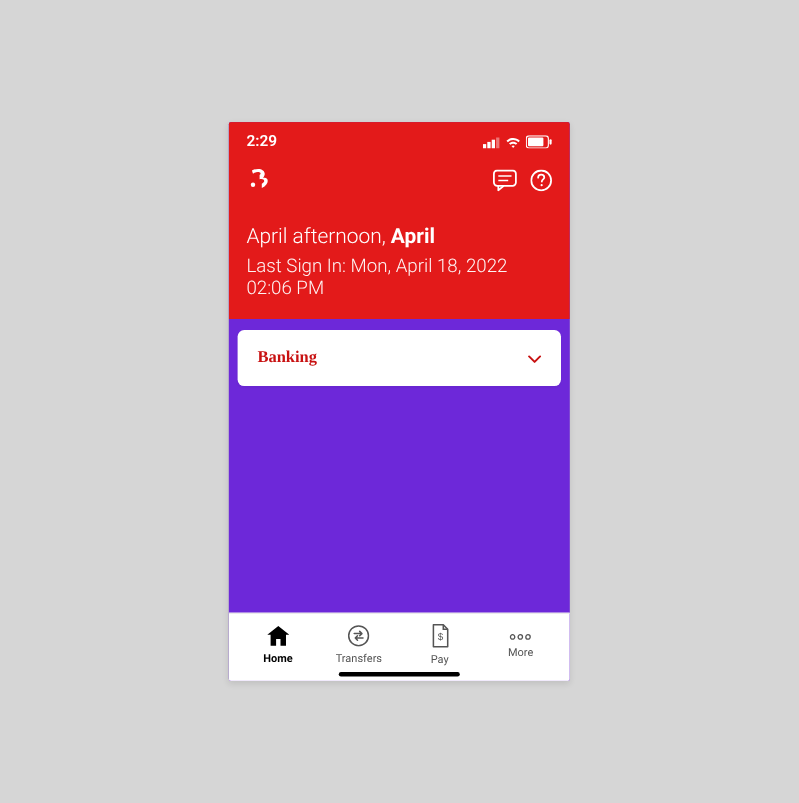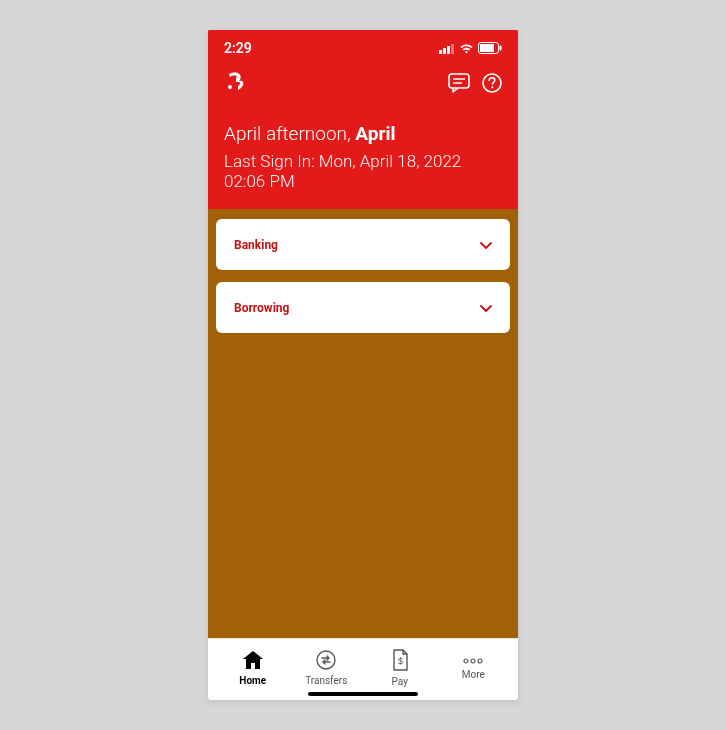--- a/index.html
+++ b/index.html
@@ -7,22 +7,22 @@
     background: #d6d6d6;
     font-family: -apple-system, BlinkMacSystemFont, "Segoe UI", Roboto, Arial, sans-serif;
     width: 726px;
     height: 730px;
     display: flex;
     align-items: center;
     justify-content: center;
   }
   .phone {
     width: 310px;
-    height: 670px;
-    background: #a16207;
+    height: 508px;
+    background: #6d28d9;
     border-radius: 2px;
     overflow: hidden;
     position: relative;
     display: flex;
     flex-direction: column;
     box-shadow: 0 2px 6px rgba(0,0,0,0.1);
   }
   .header {
     background: #e31a1a;
     color: #fff;
@@ -69,21 +69,22 @@
     display: flex;
     align-items: center;
     justify-content: space-between;
     margin-bottom: 12px;
     box-shadow: 0 1px 2px rgba(0,0,0,0.04);
     cursor: pointer;
   }
   .card-title {
     color: #c81212;
     font-weight: 700;
-    font-size: 12px;
+    font-size: 15px;
+    font-family: Liberation Serif, serif;
   }
   .tabbar {
     height: 62px;
     background: #fff;
     border-top: 1px solid #e7e7e7;
     display: flex;
     align-items: center;
     justify-content: space-around;
     padding: 6px 8px 10px 8px;
     position: relative;
@@ -177,28 +178,20 @@
 
   <div class="content">
     <div class="card">
       <span class="card-title">Banking</span>
       <span>
         <svg width="12" height="8" viewBox="0 0 12 8">
             <path d="M1 1 L6 6 L11 1" fill="none" stroke="#c81212" stroke-width="1.8" stroke-linecap="round" stroke-linejoin="round"></path>
           </svg>
       </span>
     </div>
-    <div class="card">
-      <span class="card-title">Borrowing</span>
-      <span>
-        <svg width="12" height="8" viewBox="0 0 12 8">
-            <path d="M1 1 L6 6 L11 1" fill="none" stroke="#c81212" stroke-width="1.8" stroke-linecap="round" stroke-linejoin="round"></path>
-          </svg>
-      </span>
-    </div>
   </div>
 
   <div class="tabbar">
     <div class="tab active">
       <span>
         <svg width="22" height="20" viewBox="0 0 22 20">
             <path d="M11 1 L21 9 L18 9 L18 19 L13 19 L13 13 L9 13 L9 19 L4 19 L4 9 L1 9 Z" fill="#000"></path>
           </svg>
       </span>
       <span class="tab-label">Home</span>

